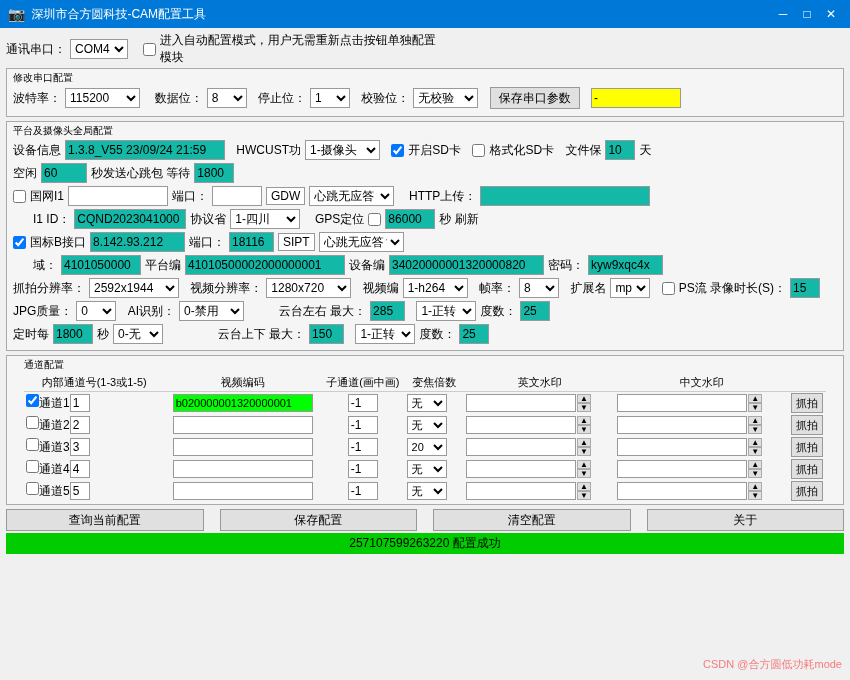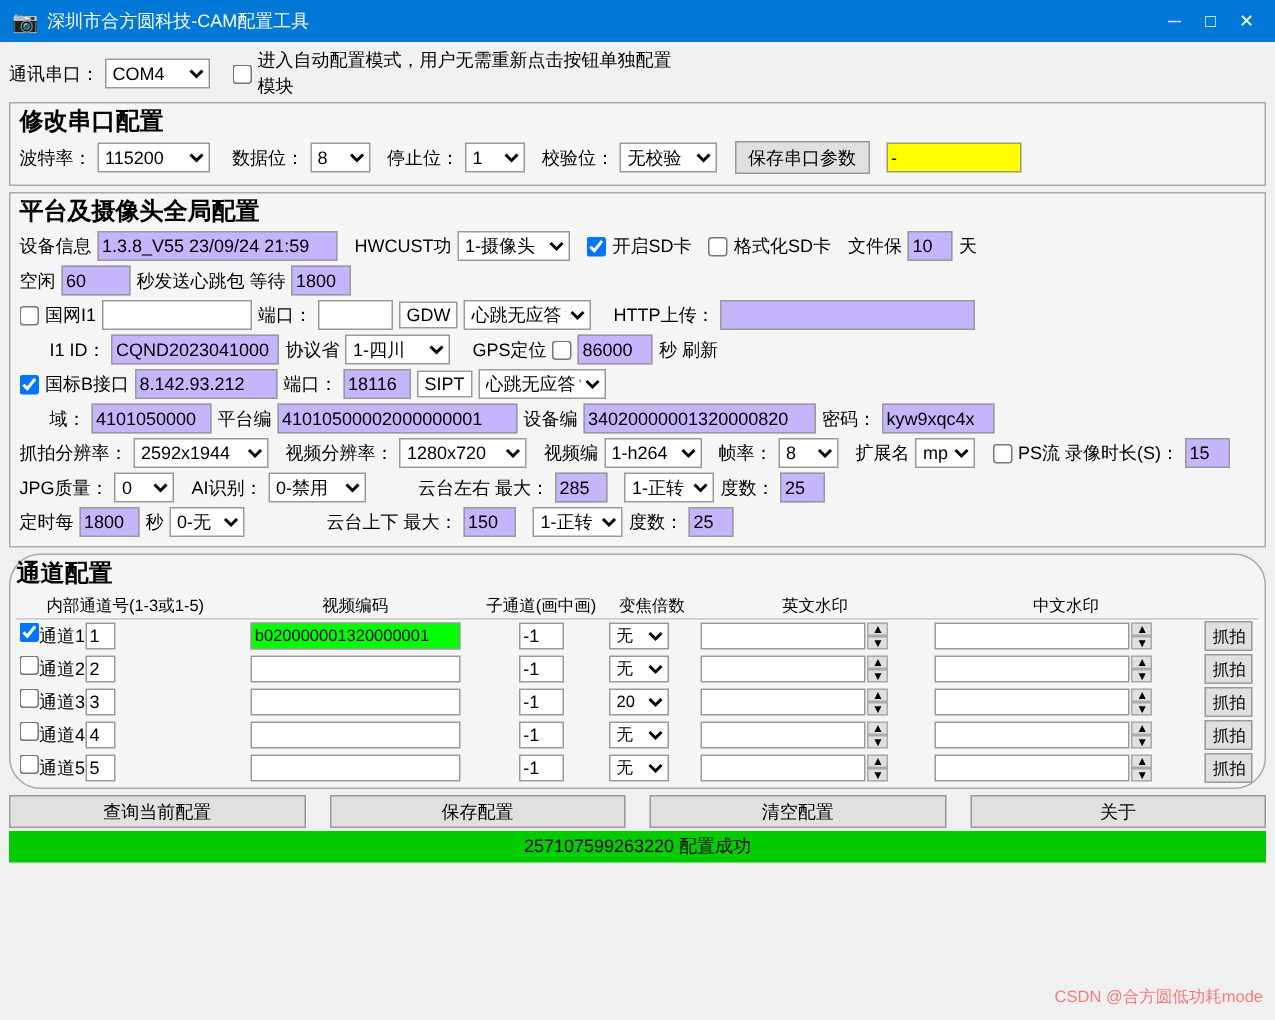--- a/index.html
+++ b/index.html
@@ -62,21 +62,21 @@
     input[type="text"] {
       height: 20px;
       font-size: 12px;
       border: 1px solid #999;
       padding: 0 2px;
     }
     input[type="checkbox"] {
       margin: 0;
     }
     .green-input {
-      background: #c4b5fd;
+      background: #14b8a6;
       border: 1px solid #00cc00;
     }
     .btn {
       height: 22px;
       padding: 0 8px;
       font-size: 12px;
       border: 1px solid #999;
       background: #e0e0e0;
       cursor: pointer;
       white-space: nowrap;
@@ -89,22 +89,22 @@
       background: #e0e0e0;
       cursor: pointer;
     }
     .group-box {
       border: 1px solid #aaa;
       padding: 2px 6px 4px 6px;
       margin-bottom: 4px;
       background: #f5f5f5;
     }
     .group-box-title {
-      font-size: 16px;
-      font-weight: bold;
+      font-size: 10px;
+      font-weight: normal;
       margin-bottom: 2px;
     }
     .spinner-btn {
       width: 14px;
       height: 9px;
       font-size: 8px;
       border: 1px solid #aaa;
       background: #e0e0e0;
       cursor: pointer;
       display: flex;
@@ -163,21 +163,21 @@
     <button class="title-btn">─</button>
     <button class="title-btn">□</button>
     <button class="title-btn close">✕</button>
   </div>
 </div>
 
 <div class="main-content">
 
   <div class="row" style="margin-bottom:2px;">
     <label>通讯串口：</label>
-    <select style="width:70px;">
+    <select style="width:58px;">
       <option>COM4</option><option>COM1</option><option>COM2</option><option>COM3</option>
     </select>
     &nbsp;&nbsp;
     <input type="checkbox" style="">
     <span>
       <span>进入自动配置模式，用户无需重新点击按钮单独配置</span><br>
       <span>模块</span>
     </span>
   </div>
 
@@ -357,21 +357,21 @@
       &nbsp;
       <select style="width:60px;">
         <option>1-正转</option><option>2-反转</option>
       </select>
       <label>度数：</label>
       <input type="text" class="green-input" style="width: 30px;" value="25">
     </div>
 
   </div>
 
-  <div class="group-box" style="padding:2px 4px;border-radius:21px;">
+  <div class="group-box" style="padding:2px 17px;">
     <div class="group-box-title">通道配置</div>
     <table class="channel-table">
       <thead>
         <tr>
           <th style="width:130px;">内部通道号(1-3或1-5)</th>
           <th style="width:145px;">视频编码</th>
           <th style="width:60px;">子通道(画中画)</th>
           <th style="width:55px;">变焦倍数</th>
           <th style="width:140px;">英文水印</th>
           <th style="width:160px;">中文水印</th>

